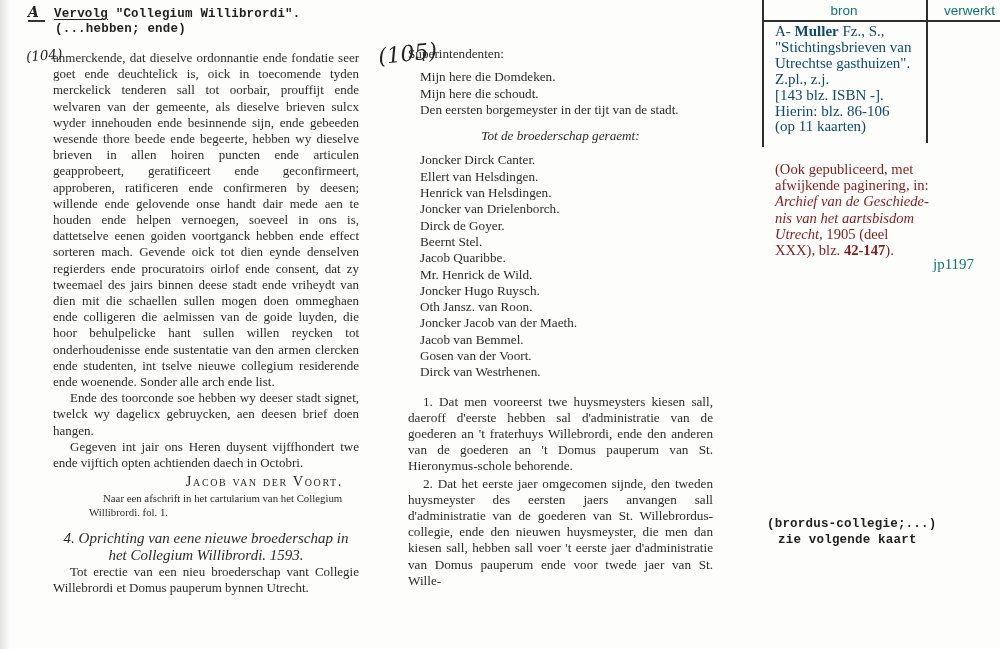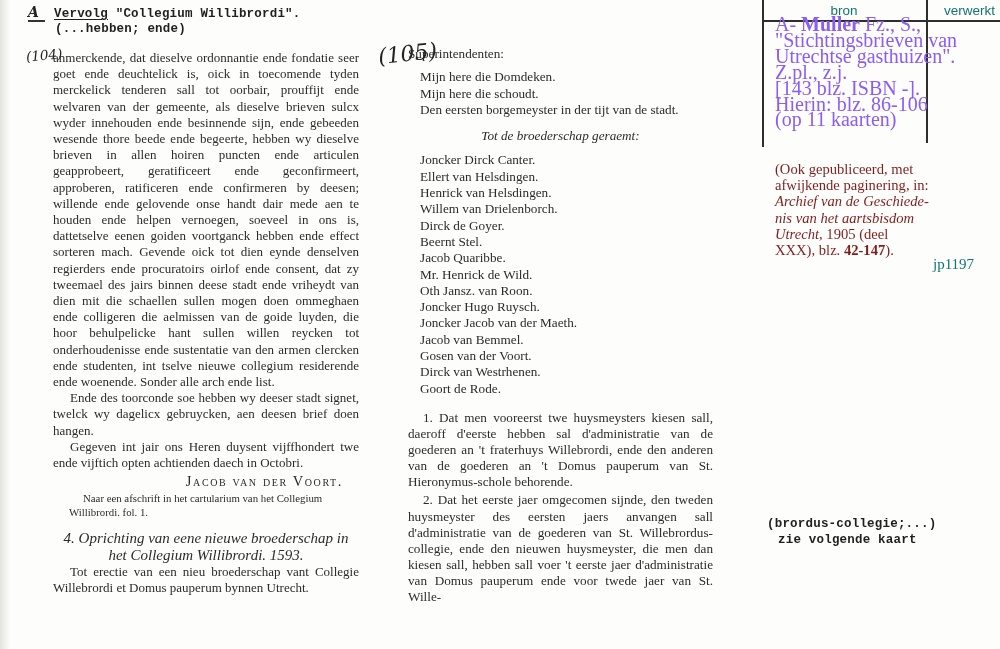--- a/index.html
+++ b/index.html
@@ -25,21 +25,21 @@
   #typed-header .line2 { margin-left:27px; }
 
   
   #left-col { position:absolute; left:53px; top:50px; width:306px;
               font-size:13px; line-height:16.2px; text-align:justify; }
   #left-col p { margin:0; }
   #left-col .indent { text-indent:17px; }
   .page-mark-104 { position:absolute; left:-27px; top:-3px; font-size:13.5px; transform:rotate(-5deg); }
   .signature { text-align:right; padding-right:16px; font-variant:small-caps;
                letter-spacing:1.6px; font-size:14.5px; margin-top:2px; }
-  .footnote { font-size:10.8px; line-height:13.6px; margin:3px 0 0 16px; width:270px;
+  .footnote { font-size:10.8px; line-height:13.6px; margin:3px 0 0 36px; width:270px;
               text-indent:14px; text-align:left; }
   .sec4-heading { font-style:italic; text-align:center; font-size:15px;
                   line-height:17px; margin-top:10px; padding:0 4px; }
   .sec4-text { text-indent:17px; margin-top:3px; }
 
   
   #mid-col { position:absolute; left:408px; top:46px; width:305px;
              font-size:13.2px; line-height:16.3px; }
   .page-mark-105 { position:absolute; left:-30px; top:0px; font-size:22px; transform:rotate(-6deg); }
   .center-head { text-align:left; margin:0 0 7px 0; }
@@ -55,22 +55,22 @@
   #vline1 { left:762px; top:0; height:147px; }
   #vline2 { left:926px; top:0; height:143px; }
   #hline  { position:absolute; left:762px; top:20px; width:238px; height:1.5px; background:#2e2e2e; }
   .col-label { position:absolute; top:3px; text-align:center;
                font-family:"Liberation Sans","DejaVu Sans",sans-serif;
                font-size:13.5px; color:#0f766e; }
   #label-bron { left:762px; width:164px; }
   #label-verwerkt { left:927px; width:85px; }
 
   
-  #card-source { position:absolute; left:775px; top:17px; font-size:20px;
-                 line-height:15.9px; color:#8b5cf6; }
+  #card-source { position:absolute; left:775px; top:24px; font-size:15px;
+                 line-height:15.9px; color:#0c4a6e; }
   #card-source div { white-space:nowrap; }
   #pub-note { position:absolute; left:775px; top:161px; font-size:14.6px;
               line-height:16.2px; color:#7f1d1d; }
   #pub-note div { white-space:nowrap; }
   #pub-note .it { font-style:italic; }
   .b { font-weight:700; }
   #card-code { position:absolute; left:933px; top:256px; font-size:15px; color:#0f766e; }
 
   
   #typed-note { position:absolute; left:767px; top:516px; font-size:12.5px; line-height:16px; }
@@ -104,32 +104,31 @@
   <div class="plain-list">
     <div>Mijn here die Domdeken.</div>
     <div>Mijn here die schoudt.</div>
     <div>Den eersten borgemeyster in der tijt van de stadt.</div>
   </div>
   <div class="center-head2">Tot de broederschap geraemt:</div>
   <div class="name-list">
     <div>Joncker Dirck Canter.</div>
     <div>Ellert van Helsdingen.</div>
     <div>Henrick van Helsdingen.</div>
-    <div>Willem van Drielenborch.</div>
+    <div>Joncker van Drielenborch.</div>
     <div>Dirck de Goyer.</div>
     <div>Beernt Stel.</div>
     <div>Jacob Quaribbe.</div>
     <div>Mr. Henrick de Wild.</div>
+    <div>Joncker Hugo Ruysch.</div>
     <div>Oth Jansz. van Roon.</div>
-    <div>Joncker Hugo Ruysch.</div>
     <div>Joncker Jacob van der Maeth.</div>
     <div>Jacob van Bemmel.</div>
     <div>Gosen van der Voort.</div>
     <div>Dirck van Westrhenen.</div>
-    <div>Goort de Rode.</div>
   </div>
   <p class="para">1. Dat men vooreerst twe huysmeysters kiesen sall, daeroff d'eerste hebben sal d'administratie van de goederen an 't fraterhuys Willebrordi, ende den anderen van de goederen an 't Domus pauperum van St. Hieronymus-schole behorende.</p>
   <p class="para">2. Dat het eerste jaer omgecomen sijnde, den tweden huysmeyster des eersten jaers anvangen sall d'administratie van de goederen van St. Willebrordus-collegie, ende den nieuwen huysmeyster, die men dan kiesen sall, hebben sall voer 't eerste jaer d'administratie van Domus pauperum ende voor twede jaer van St. Wille-</p>
 </div>
 
 <div id="vline1" class="vline"></div>
 <div id="vline2" class="vline"></div>
 <div id="hline"></div>
 <div id="label-bron" class="col-label">bron</div>
 <div id="label-verwerkt" class="col-label">verwerkt</div>

